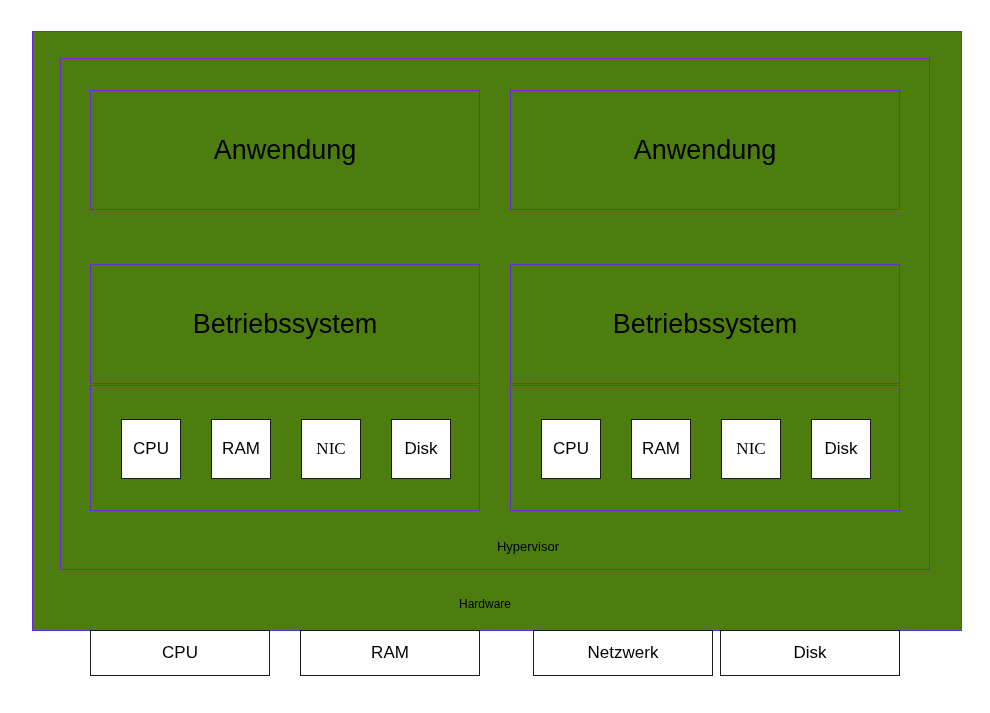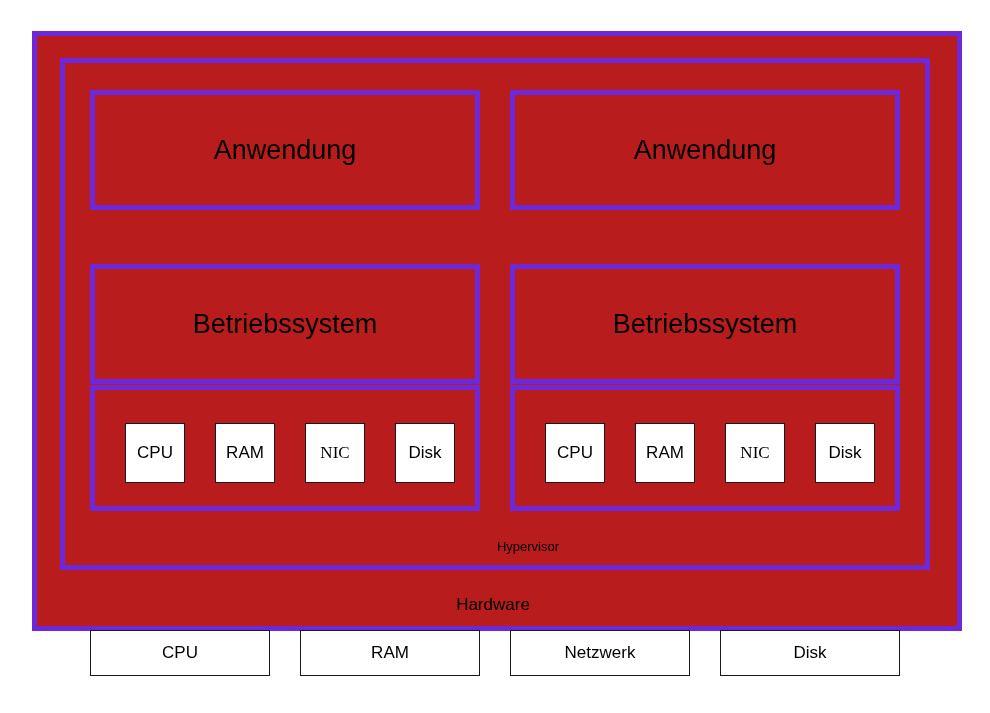--- a/index.html
+++ b/index.html
@@ -15,22 +15,22 @@
   #canvas {
     position: relative;
     width: 990px;
     height: 713px;
     background: #ffffff;
     overflow: hidden;
   }
   .box {
     position: absolute;
     box-sizing: border-box;
-    border: 5px solid #6d28d9;
-    background: #b91c1c;
+    border: 1px solid #6d28d9;
+    background: #4d7c0f;
   }
   .label {
     position: absolute;
     box-sizing: border-box;
     display: flex;
     align-items: center;
     justify-content: center;
     white-space: nowrap;
     line-height: 1;
   }
@@ -52,25 +52,25 @@
   
   #hypervisor-caption {
     left: 60px;
     top: 528px;
     width: 936px;
     height: 36px;
     font-size: 13px;
     z-index: 3;
   }
   #hardware-caption {
-    left: 28px;
+    left: 20px;
     top: 586px;
     width: 930px;
     height: 36px;
-    font-size: 17px;
+    font-size: 12px;
     z-index: 3;
   }
   
   .vm-app, .vm-os {
     height: 120px;
     z-index: 3;
   }
   .vm-app { top: 90px; }
   .vm-os  { top: 238px; margin-top: 26px; }
   .vm-res {
@@ -123,21 +123,21 @@
     height: 46px;
     display: flex;
     align-items: center;
     justify-content: center;
     font-size: 17px;
     white-space: nowrap;
     z-index: 4;
   }
   .hw-chip.h0 { left: 90px; }
   .hw-chip.h1 { left: 300px; }
-  .hw-chip.h2 { left: 510px; }
+  .hw-chip.h2 { left: 533px; }
   .hw-chip.h3 { left: 720px; }
 </style>
 </head>
 <body>
 
 <div id="canvas">
 
   <div class="box" id="hardware-frame"></div>
 
   <div class="box" id="hypervisor-frame"></div>

